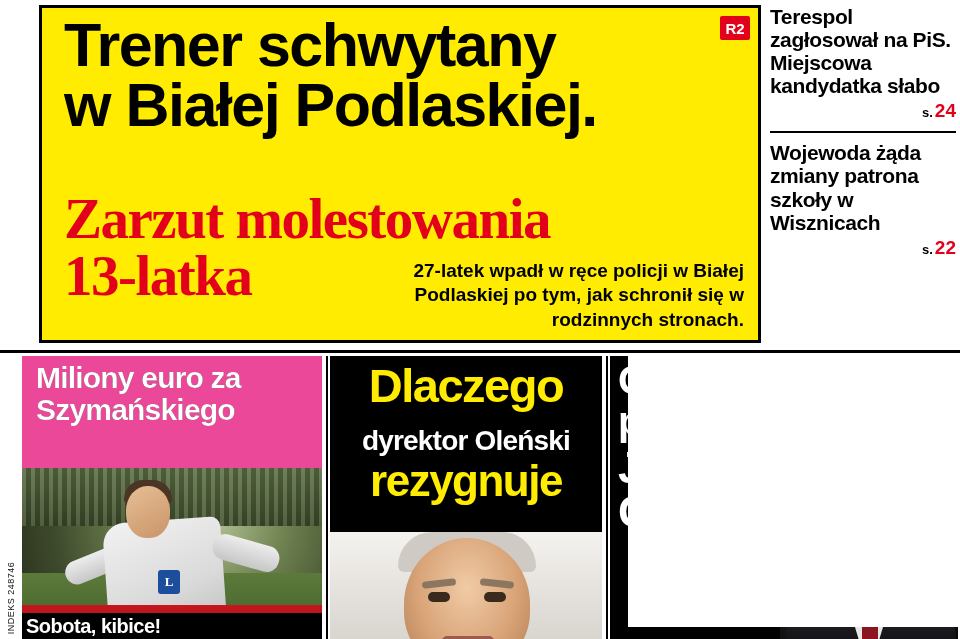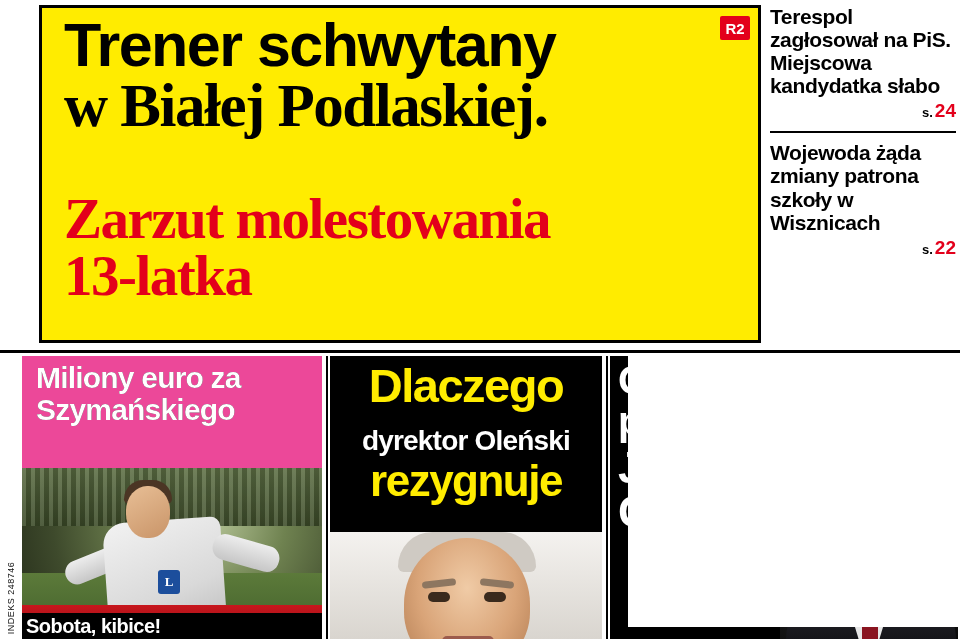--- a/index.html
+++ b/index.html
@@ -44,21 +44,21 @@
     position: absolute;
     left: 22px; top: 8px;
     width: 680px;
     font-family: "Liberation Sans", sans-serif;
     font-weight: bold;
     font-size: 61px;
     line-height: 0.98;
     color: #000;
     letter-spacing: -1.5px;
   }
-  .lead-title .ln2 { display: block; font-family: Liberation Serif, serif; }
+  .lead-title .ln2 { display: block; }
   .lead-sub {
     position: absolute;
     left: 22px; top: 182px;
     width: 700px;
     font-family: Liberation Serif, serif;
     font-weight: bold;
     font-size: 57px;
     line-height: 1.0;
     color: #e3001b;
     letter-spacing: -1.5px;
@@ -346,20 +346,21 @@
     <div class="lead-title">
       <span>Trener schwytany</span>
       <span class="ln2">w Białej Podlaskiej.</span>
     </div>
 
     <div class="lead-sub">
       <span>Zarzut molestowania</span>
       <span class="ln2">13-latka</span>
     </div>
 
+    <div class="lead-deck">27-latek wpadł w ręce policji w Białej Podlaskiej po tym, jak schronił się w rodzinnych stronach.</div>
   </div>
 
   <div class="right-col">
     <div class="rc-item">
       <div class="rc-head">Terespol zagłosował na PiS. Miejscowa kandydatka słabo</div>
       <div class="rc-page">
         <span>s.</span><b>24</b>
       </div>
     </div>
 

